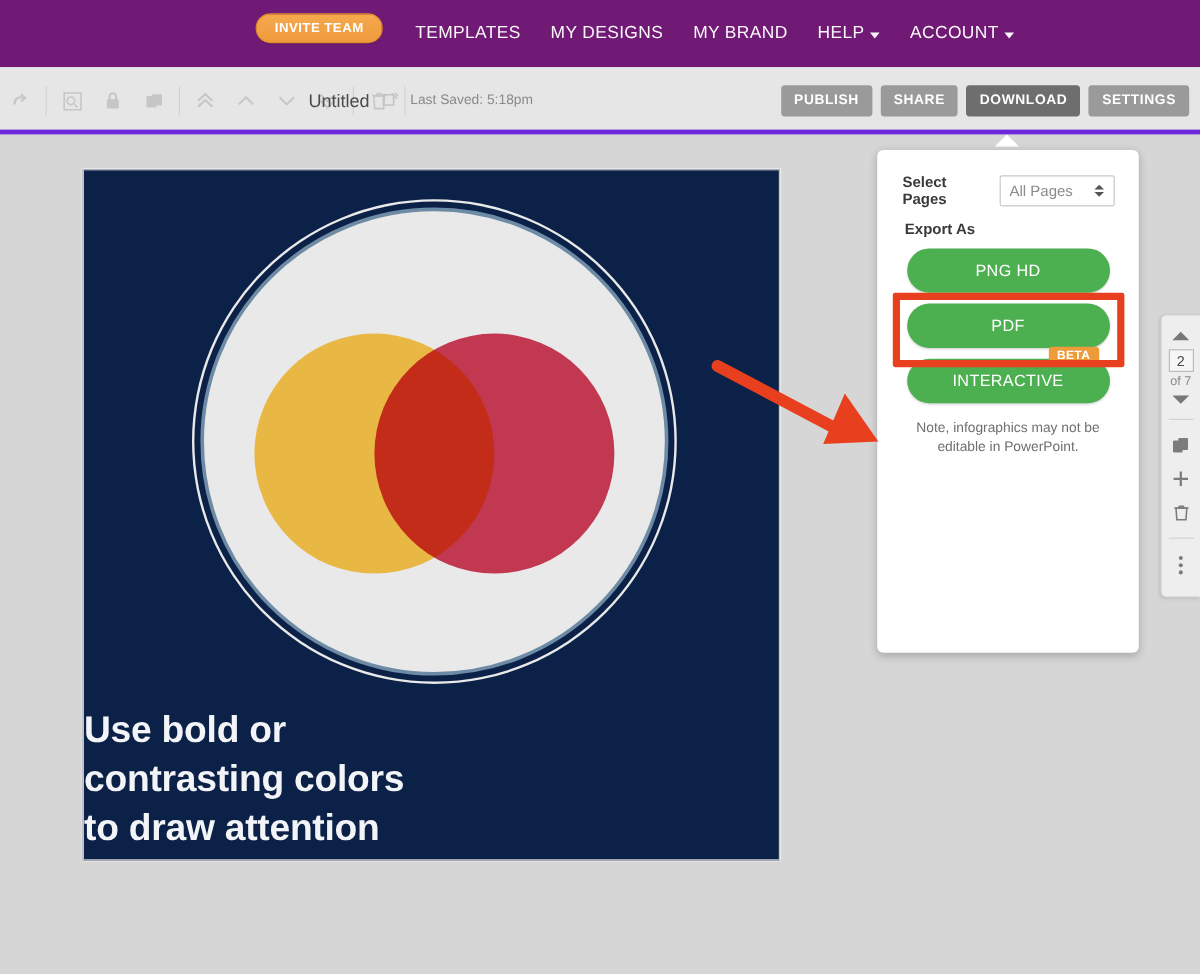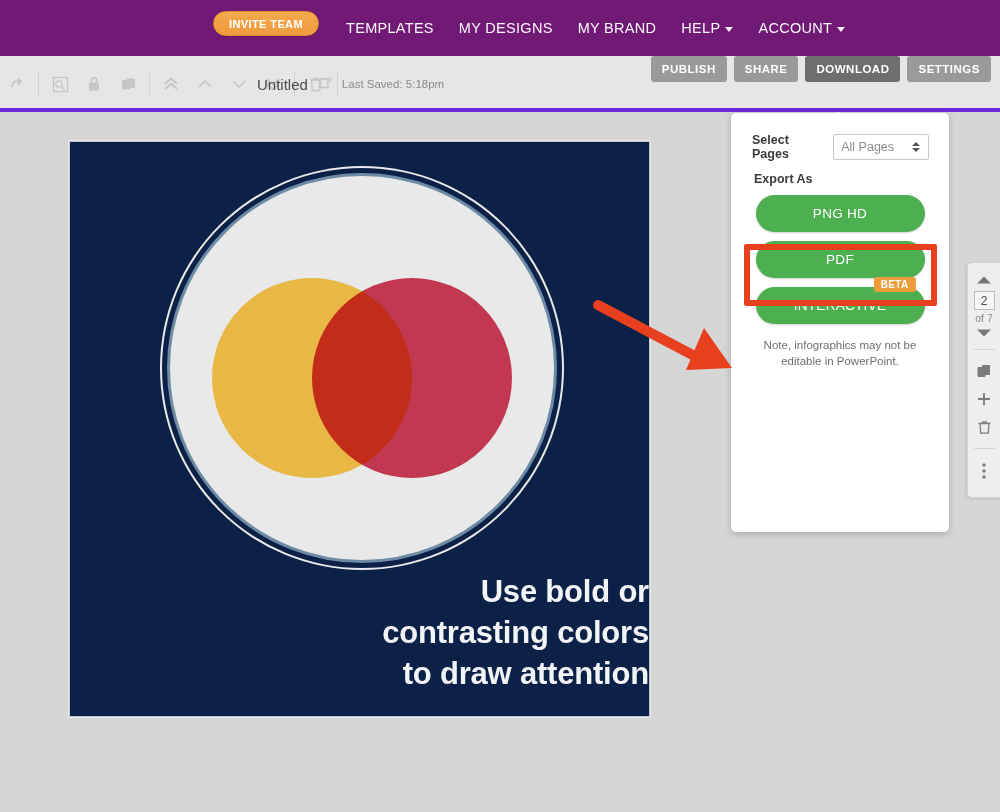--- a/index.html
+++ b/index.html
@@ -55,21 +55,21 @@
   .tb-sep { width: 1px; height: 24px; background: #d2d2d2; margin: 0 4px; }
   .doc-title {
     position: absolute; left: 257px; top: 0; height: 56px;
     display: flex; align-items: center; gap: 9px;
   }
   .doc-title .name { font-size: 15px; color: #4b4b4b; }
   .doc-title .saved { font-size: 11.5px; color: #8a8a8a; }
 
   .tb-actions {
     position: absolute; right: 9px; top: 0; height: 56px;
-    display: flex; align-items: flex-start; gap: 7px;
+    display: flex; align-items: center; gap: 7px;
   }
   .act-btn {
     height: 26px; padding: 0 11px; border-radius: 3px;
     background: #9a9a9a; color: #fff; font-size: 11.5px; font-weight: bold;
     letter-spacing: .5px; display: flex; align-items: center; cursor: pointer;
   }
   .act-btn.active { background: #6e6e6e; }
 
   
   .workspace {
@@ -95,29 +95,29 @@
     position: absolute; left: 97px; top: 31px; width: 390px; height: 390px;
   }
   .circ {
     position: absolute; top: 105px; width: 200px; height: 200px; border-radius: 50%;
     opacity: .88;
   }
   .circ.yellow { left: 45px; background: #e8b02c; }
   .circ.red    { left: 145px; background: #cf2240; mix-blend-mode: multiply; }
 
   .canvas-text {
-    position: absolute; left: 0; right: 0; top: 430px;
-    text-align: right; color: #f2f4f8;
+    position: absolute; left: 0; right: 0; top: 446px;
+    text-align: left; color: #f2f4f8;
     font-size: 31px; font-weight: bold; line-height: 1.32;
     letter-spacing: -.2px;
   }
 
   
   .dl-panel {
-    position: absolute; left: 731px; top: 0; width: 218px; height: 419px;
+    position: absolute; left: 731px; top: 12px; width: 218px; height: 419px;
     background: #fff; border-radius: 5px;
     box-shadow: 0 2px 7px rgba(0,0,0,.22);
   }
   .dl-pointer {
     position: absolute; left: 829px; top: -1px;
     width: 0; height: 0;
     border-left: 10px solid transparent; border-right: 10px solid transparent;
     border-bottom: 10px solid #fff;
     z-index: 3;
   }

